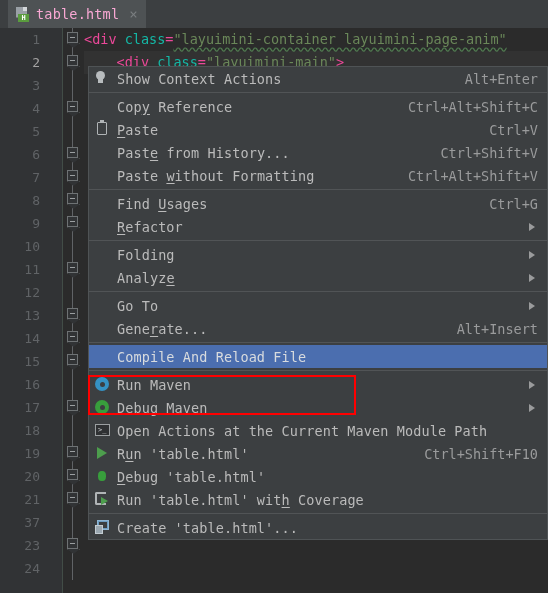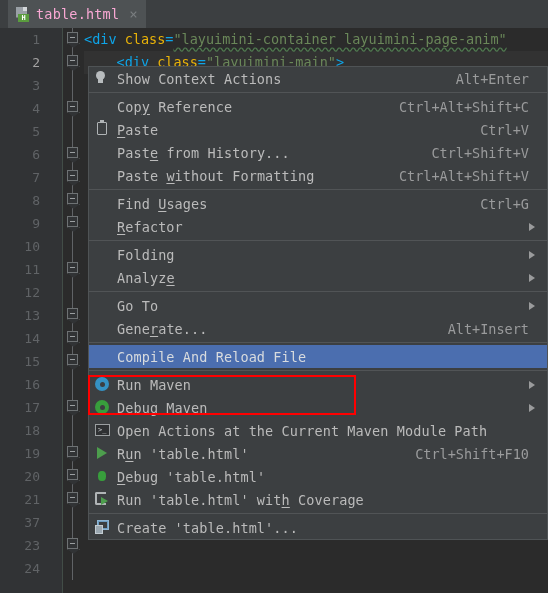--- a/index.html
+++ b/index.html
@@ -38,32 +38,32 @@
   .fold-box{position:absolute;left:1px;top:4px;width:11px;height:11px;border:1px solid #6e7274;
       box-sizing:border-box;background:#313335;}
   .fold-box:after{content:"";position:absolute;left:2px;top:4px;width:5px;height:1px;background:#9b9fa1;}
   .fold-tail{position:absolute;left:1px;top:15px;width:11px;height:5px;
       background:#313335;border-left:1px solid #6e7274;border-right:1px solid #6e7274;
       clip-path:polygon(0 0,100% 0,50% 100%);}
 
   .code{position:absolute;left:84px;top:0;width:470px;height:565px;white-space:pre;}
   .cl{height:23px;line-height:23px;font-size:13.5px;}
   .cl.hl{background:#323232;}
-  .tag{color:#0ea5e9;margin-top:21px;}
-  .attr{color:#eab308;}
+  .tag{color:#ec4899;margin-top:21px;}
+  .attr{color:#14b8a6;}
   .str{color:#6a8759;}
   .squig{text-decoration:underline wavy #4f7a4f;text-underline-offset:3px;}
 
   
   .menu{position:absolute;left:88px;top:66px;width:460px;background:#3c3f41;
         border:1px solid #4f5355;box-sizing:border-box;}
   .mi{position:relative;height:23px;display:flex;align-items:center;box-sizing:border-box;}
   .mi .ic{width:28px;min-width:28px;height:23px;position:relative;}
   .mi .lbl{color:#bbbbbb;font-size:13.5px;flex:1;letter-spacing:.1px;}
-  .mi .sc{color:#9a9b9c;font-size:13.5px;padding-right:18px;}
+  .mi .sc{color:#9a9b9c;font-size:13.5px;padding-right:9px;}
   .mi.sel{background:#4b6eaf;justify-content:center;}
   .mi.sel .lbl{color:#d8dbde;}
   .sep{height:1px;background:#515456;margin:2px 0 2px 0;}
   .arrow{position:absolute;right:12px;top:8px;width:0;height:0;
          border-left:6px solid #9a9b9c;border-top:4px solid transparent;border-bottom:4px solid transparent;}
   .mnem{text-decoration:underline;text-underline-offset:2px;}
 
   
   .bulb{position:absolute;left:7px;top:4px;width:9px;height:9px;border-radius:50%;background:#b8bcbe;}
   .bulb:after{content:"";position:absolute;left:2px;top:8px;width:5px;height:4px;background:#b8bcbe;}

